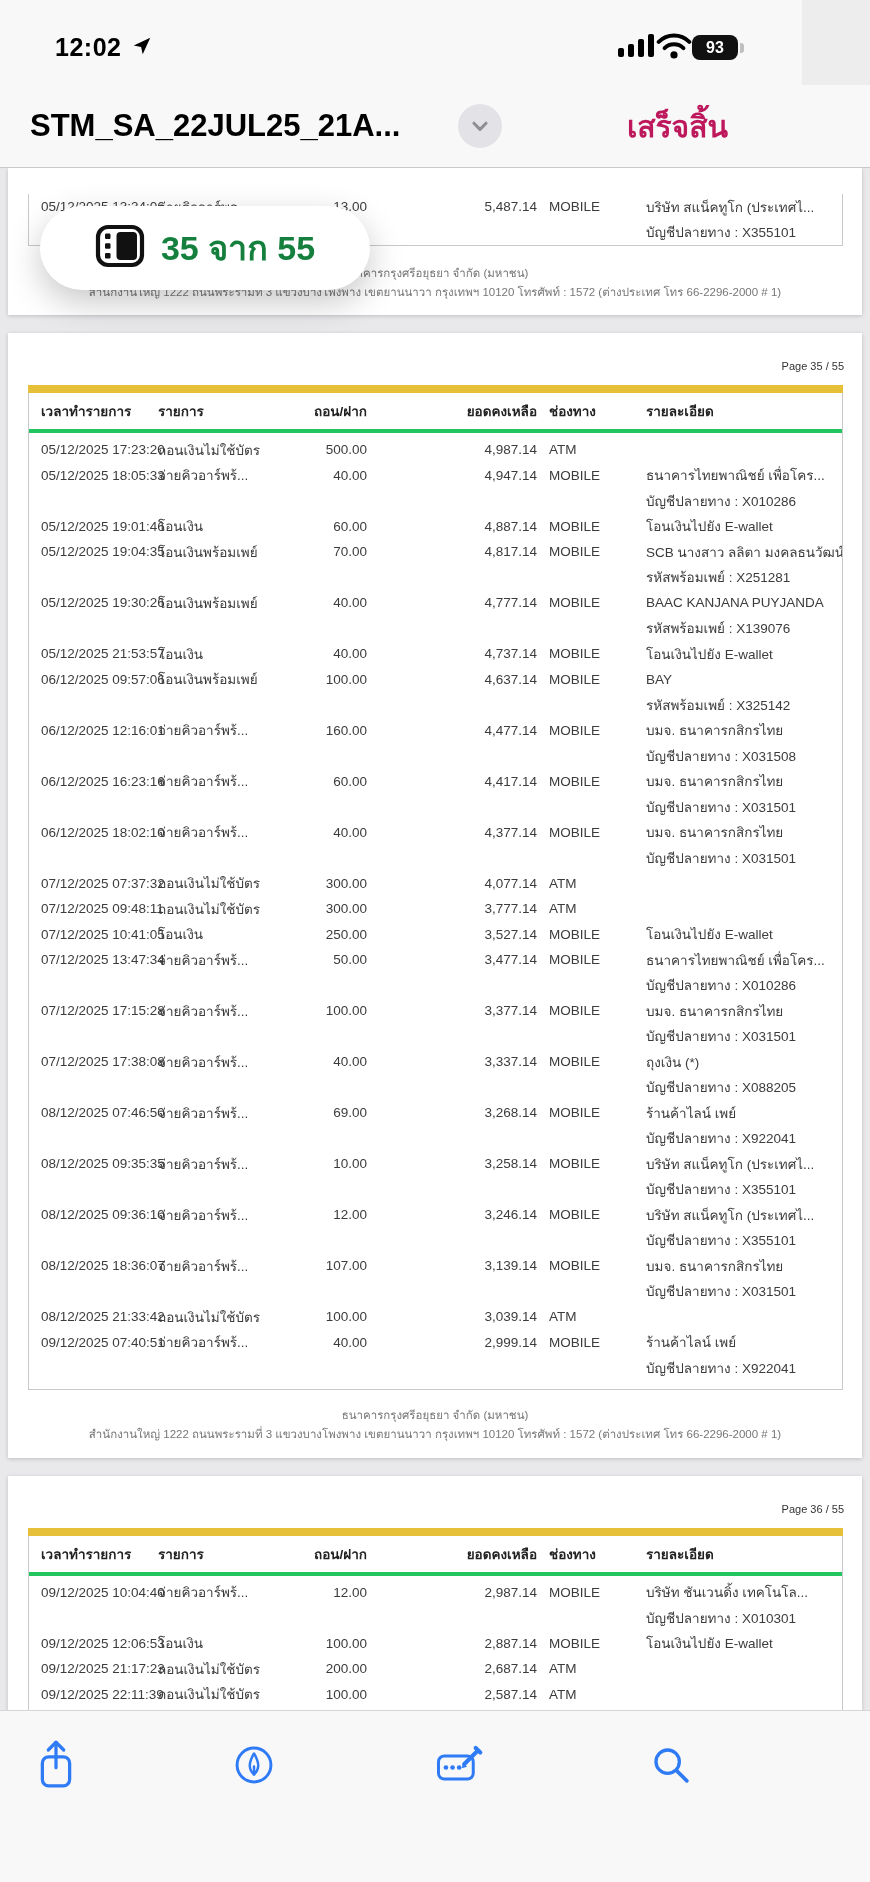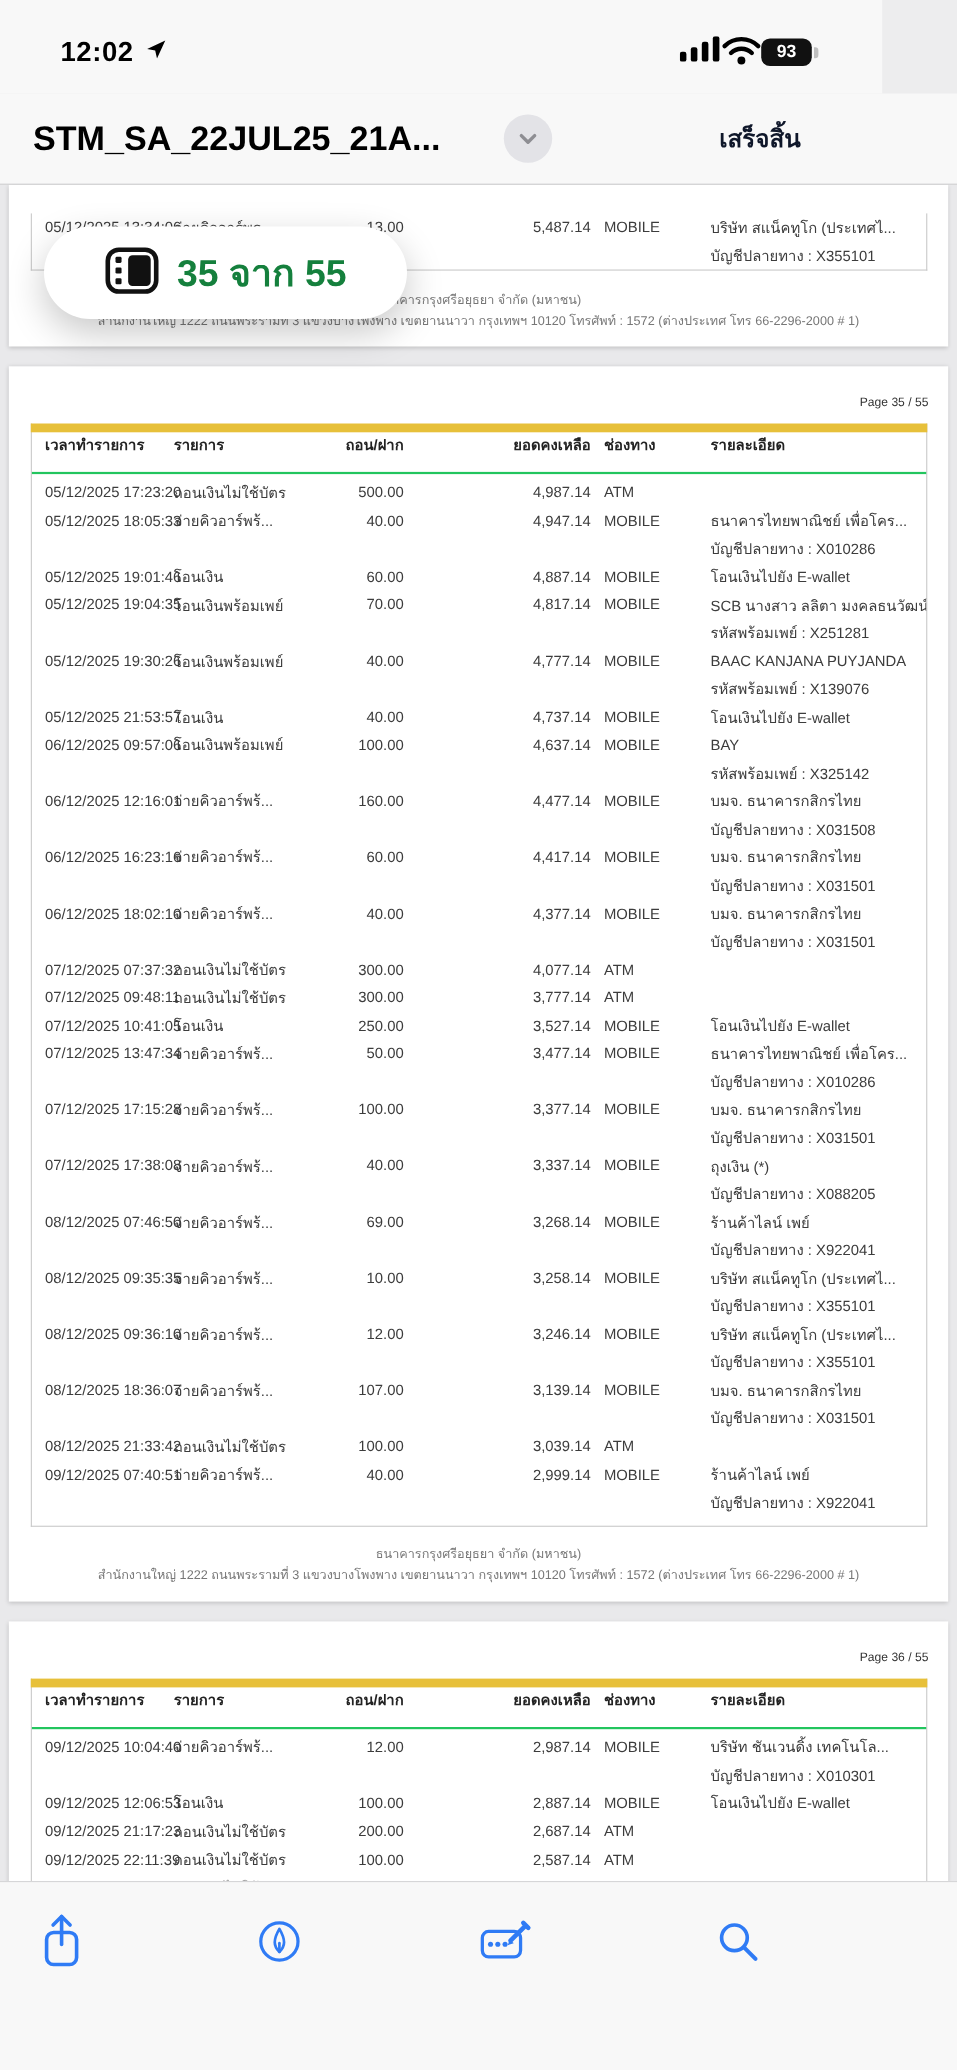--- a/index.html
+++ b/index.html
@@ -16,31 +16,31 @@
   .battery-body{width:46px;height:25px;background:#111;border-radius:8px;color:#fff;
     font-size:16px;font-weight:bold;display:flex;align-items:center;justify-content:center;}
   .battery-cap{width:4px;height:10px;background:#bfbfbf;border-radius:0 3px 3px 0;}
 
   
   .navbar{position:absolute;top:85px;left:0;width:870px;height:83px;background:#f8f8f8;
     border-bottom:1px solid #c8c8ca;display:flex;align-items:center;padding:0 142px 0 30px;box-sizing:border-box;gap:40px;}
   .nav-title{font-size:31px;font-weight:bold;color:#000;white-space:nowrap;}
   .nav-chevron{width:44px;height:44px;border-radius:50%;background:#e3e3e7;margin-left:18px;
     display:flex;align-items:center;justify-content:center;flex:0 0 auto;border:none;}
-  .nav-done{margin-left:auto;font-size:22px;font-weight:bold;color:#0f172a;}
+  .nav-done{margin-left:auto;font-size:30px;font-weight:bold;color:#be185d;}
 
   
   .content{position:absolute;top:168px;left:0;width:870px;height:1542px;background:#e9e9eb;overflow:hidden;}
   .page-card{background:#fff;margin:0 8px;box-shadow:0 1px 4px rgba(0,0,0,.18);}
   .page-gap{height:18px;}
 
   .page-label{font-size:11px;color:#333;text-align:right;padding:26px 18px 12px 0;height:14px;line-height:14px;border-radius:22px;}
   .stmt-table{margin:0 19px 0 20px;border:1px solid #c9c9c9;border-top:none;}
   .table-topbar{height:8px;background:#e7c03a;margin:0 -1px;}
-  .table-header{display:flex;height:36px;border-bottom:2px solid #22c55e;
+  .table-header{display:flex;align-items:center;height:36px;border-bottom:4px solid #22c55e;
     font-size:13.5px;font-weight:bold;color:#222;}
   .t-body{padding:4px 0 8px 0;}
   .line{display:flex;align-items:center;height:25.5px;font-size:13.5px;color:#3c3c3c;}
   .line.clipped{opacity:.45;}
   .c-time{width:117px;padding-left:12px;flex:0 0 auto;white-space:nowrap;}
   .c-desc{width:151px;flex:0 0 auto;white-space:nowrap;overflow:hidden;}
   .c-amount{width:58px;flex:0 0 auto;text-align:right;white-space:nowrap;}
   .c-bal{width:170px;flex:0 0 auto;text-align:right;white-space:nowrap;}
   .c-chan{width:97px;padding-left:12px;flex:0 0 auto;white-space:nowrap;}
   .c-detail{flex:1;padding-left:0;white-space:nowrap;overflow:hidden;}

